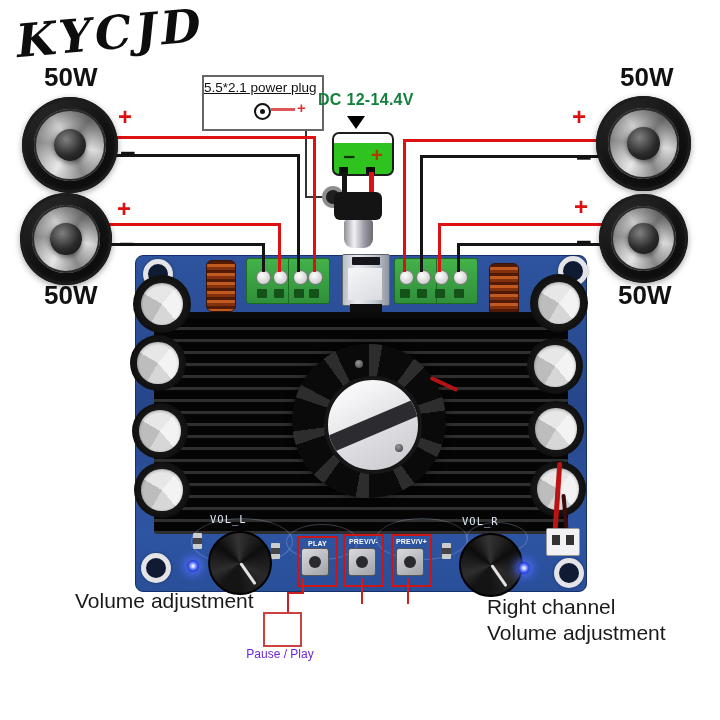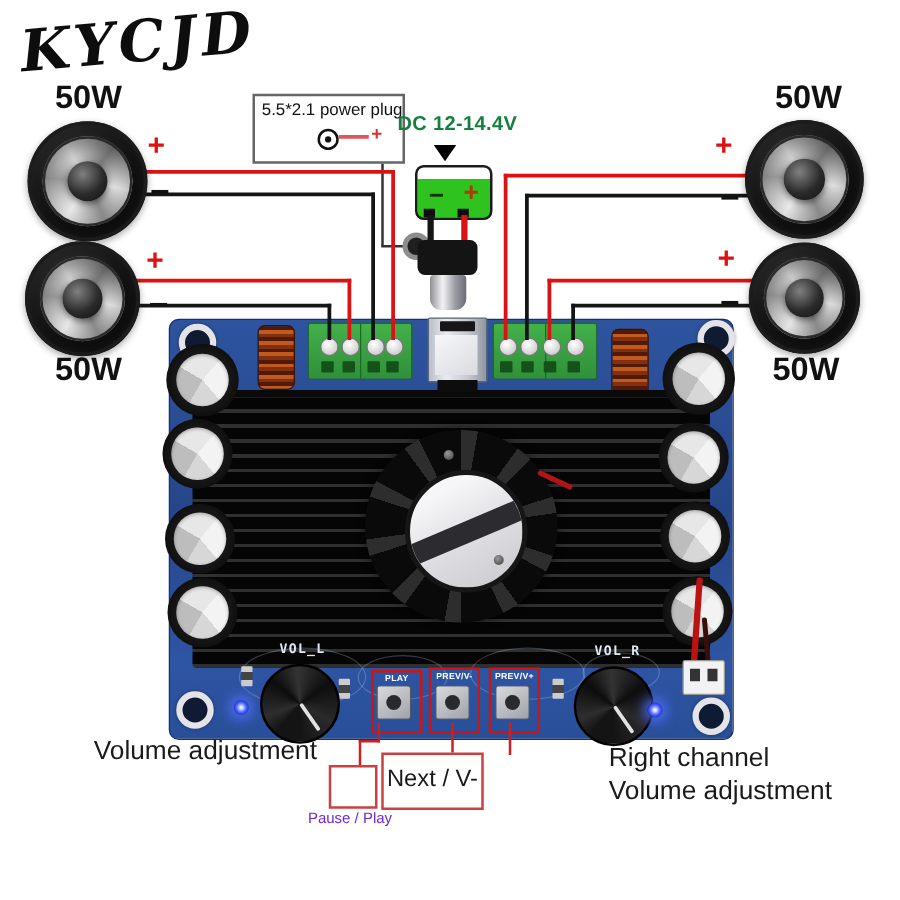--- a/index.html
+++ b/index.html
@@ -27,21 +27,21 @@
   
   .wire{z-index:3;}
   .wr{background:#dd1111;}
   .wk{background:#151515;}
   .pol{font-size:24px;font-weight:bold;z-index:3;line-height:1;}
   .pol.plus{color:#dd1111;}
   .pol.minus{color:#111;font-size:27px;}
 
   
   .plugbox{left:202px;top:75px;width:118px;height:52px;border:2px solid #666;background:#fff;z-index:5;}
-  .plugbox .txt{margin-top:3px;text-align:right;font-size:13.5px;color:#111;}
+  .plugbox .txt{margin-top:3px;text-align:left;font-size:13.5px;color:#111;text-decoration:underline;}
   .plug-circle{position:absolute;left:50px;top:26px;width:13px;height:13px;border:2.5px solid #111;border-radius:50%;}
   .plug-dot{position:absolute;left:56px;top:32px;width:5px;height:5px;background:#111;border-radius:50%;}
   .plug-line{position:absolute;left:67px;top:31px;width:24px;height:2.5px;background:#e05555;}
   .plug-plus{position:absolute;left:93px;top:22px;font-size:15px;font-weight:bold;color:#e03030;}
 
   .dclabel{left:318px;top:91px;font-size:16px;font-weight:600;color:#15803d;z-index:5;letter-spacing:.3px;}
   .dctri{left:347px;top:116px;width:0;height:0;border-left:9px solid transparent;
          border-right:9px solid transparent;border-top:13px solid #000;z-index:5;}
 
   
@@ -84,21 +84,21 @@
      background:repeating-linear-gradient(180deg,#050505 0 9px,#2f2f2f 9px 12px);}
   .hsbar{left:40px;top:56px;width:392px;height:16px;background:#0a0a0a;border-radius:4px;z-index:1;}
   .fanblades{left:156px;top:88px;width:154px;height:154px;border-radius:50%;z-index:2;background:#101010;
      background:repeating-conic-gradient(from 10deg,#0a0a0a 0deg 26deg,#2d2d2d 26deg 36deg);
      box-shadow:0 0 8px rgba(0,0,0,.6);}
   .fanhub{left:188px;top:120px;width:90px;height:90px;border-radius:50%;border:4px solid #161616;z-index:3;
      background:linear-gradient(150deg,#f6f6f8 20%,#dcdce0 60%,#c9c9cd);overflow:hidden;}
   .fanstripe{position:absolute;left:-6px;top:37px;width:104px;height:17px;background:#2c2c30;transform:rotate(-23deg);}
   .screw{width:8px;height:8px;border-radius:50%;background:radial-gradient(circle at 40% 35%,#999,#3a3a3a);z-index:3;}
   .fanwire{background:#b31313;border-radius:2px;z-index:3;}
-  .silks{color:#e0e8f6;font-family:"DejaVu Sans Mono", monospace;font-weight:bold;text-align:center;z-index:2;}
+  .silks{color:#e0e8f6;font-family:"DejaVu Sans Mono", monospace;font-weight:normal;text-align:left;z-index:2;}
   .knob{width:60px;height:60px;border-radius:50%;border:2px solid #000;z-index:3;
      background:conic-gradient(from 180deg,#141414 0 40deg,#2e2e2e 70deg,#0c0c0c 130deg,#333 175deg,#0e0e0e 235deg,#2a2a2a 300deg,#141414 360deg);}
   .knob::after{content:"";position:absolute;left:48%;top:50%;width:3px;height:26px;background:#e2e2e2;
      transform:rotate(-35deg);transform-origin:top center;border-radius:2px;}
   .led{width:12px;height:12px;border-radius:50%;z-index:3;
      background:radial-gradient(circle,#e6ecff 10%,#4f6bff 45%,#2b3fd9 65%,rgba(40,70,230,0) 80%);
      box-shadow:0 0 9px 4px rgba(80,110,255,.8);}
   .smd{width:9px;height:16px;border-radius:1px;z-index:2;
      background:linear-gradient(180deg,#ccc 30%,#444 30% 70%,#ccc 70%);}
   .tact{width:26px;height:26px;border:1px solid #555;border-radius:3px;z-index:3;
@@ -290,23 +290,20 @@
     <div class="abs silks" style="left:413px;top:292px;width:26px;font-size:6.5px;">FAN</div>
   </div>
 
   <div class="abs annred" style="left:302px;top:578px;width:2px;height:16px;"></div>
   <div class="abs annred" style="left:287px;top:592px;width:17px;height:2px;"></div>
   <div class="abs annred" style="left:287px;top:592px;width:2px;height:22px;"></div>
   <div class="abs annbox" style="left:263px;top:612px;width:35px;height:31px;"></div>
   <div class="abs pausetext" style="left:235px;top:647px;width:90px;">Pause / Play</div>
 
   <div class="abs annred" style="left:361px;top:578px;width:2px;height:26px;"></div>
-  <div class="abs annbox" style="left:305px;top:602px;width:78px;height:42px;">
-    <div class="t" style="line-height:40px;">Next / V-</div>
-  </div>
   <div class="abs annred" style="left:407px;top:578px;width:2px;height:26px;"></div>
 
   <div class="abs chtext" style="left:75px;top:588px;">
     <div>Volume adjustment</div>
   </div>
   <div class="abs chtext" style="left:487px;top:594px;">
     <div>Right channel</div>
     <div>Volume adjustment</div>
   </div>
 

